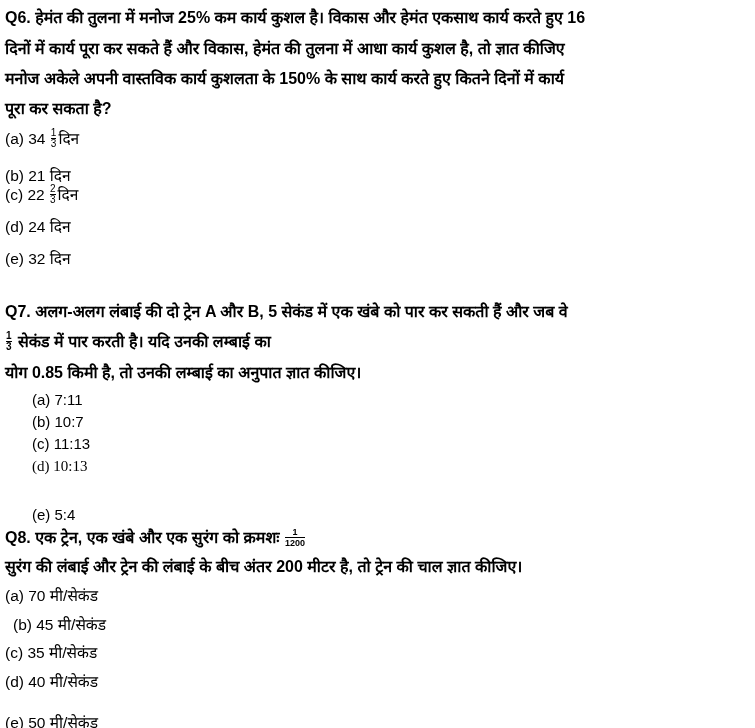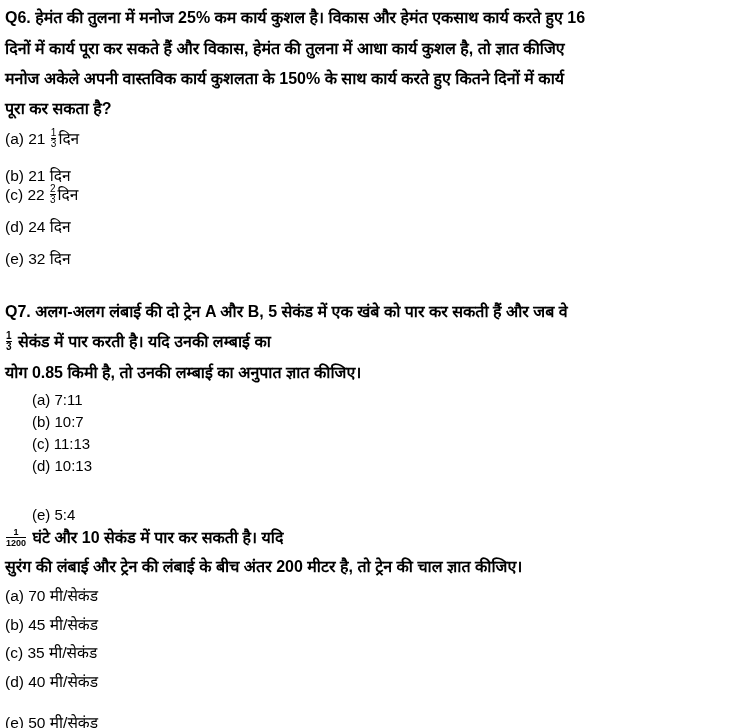--- a/index.html
+++ b/index.html
@@ -33,21 +33,21 @@
 </head>
 <body>
 
 <div>
   <div class="q-line" style="top:8px;">Q6. हेमंत की तुलना में मनोज 25% कम कार्य कुशल है। विकास और हेमंत एकसाथ कार्य करते हुए 16</div>
   <div class="q-line" style="top:39px;">दिनों में कार्य पूरा कर सकते हैं और विकास, हेमंत की तुलना में आधा कार्य कुशल है, तो ज्ञात कीजिए</div>
   <div class="q-line" style="top:69px;">मनोज अकेले अपनी वास्तविक कार्य कुशलता के 150% के साथ कार्य करते हुए कितने दिनों में कार्य</div>
   <div class="q-line" style="top:99px;">पूरा कर सकता है?</div>
 
   <div class="opt" style="top:129px;">
-    <span class="inline">(a) </span><span>21</span>
+    <span class="inline">(a) </span><span>34</span>
     <span class="frac">
         <span class="num">1</span>
         <span class="den">3</span>
       </span><span>दिन</span>
   </div>
   <div class="opt" style="top:157px;margin-top:9px;">
     <span class="inline">(b) </span><span>21 दिन</span>
   </div>
   <div class="opt" style="top:185px;">
     <span class="inline">(c) </span><span>22</span>
@@ -76,41 +76,41 @@
 
   <div class="opt indent" style="top:390px;">
     <span class="inline">(a) </span><span>7:11</span>
   </div>
   <div class="opt indent" style="top:412px;">
     <span class="inline">(b) </span><span>10:7</span>
   </div>
   <div class="opt indent" style="top:434px;">
     <span class="inline">(c) </span><span>11:13</span>
   </div>
-  <div class="opt indent" style="top:456px;">
+  <div class="opt indent" style="top:456px;font-family:Liberation Serif, serif;">
     <span class="inline">(d) </span><span>10:13</span>
   </div>
   <div class="opt indent" style="top:479px;margin-top:26px;">
     <span class="inline">(e) </span><span>5:4</span>
   </div>
 </div>
 
 <div>
   <div class="q-line" style="top:528px;">
-    <span class="frac bold small-q8">
+    <span class="inline">Q8. एक ट्रेन, एक खंबे और एक सुरंग को क्रमशः </span><span class="frac bold small-q8">
         <span class="num">1</span>
         <span class="den">1200</span>
-      </span><span class="inline"> घंटे और 10 सेकंड में पार कर सकती है। यदि</span>
+      </span>
   </div>
   <div class="q-line" style="top:557px;">सुरंग की लंबाई और ट्रेन की लंबाई के बीच अंतर 200 मीटर है, तो ट्रेन की चाल ज्ञात कीजिए।</div>
 
   <div class="opt" style="top:586px;">
     <span class="inline">(a) </span><span>70 मी/सेकंड</span>
   </div>
-  <div class="opt" style="top:615px;">
+  <div class="opt" style="top:615px;margin-left:8px;">
     <span class="inline">(b) </span><span>45 मी/सेकंड</span>
   </div>
   <div class="opt" style="top:643px;">
     <span class="inline">(c) </span><span>35 मी/सेकंड</span>
   </div>
   <div class="opt" style="top:672px;">
     <span class="inline">(d) </span><span>40 मी/सेकंड</span>
   </div>
   <div class="opt" style="top:713px;">
     <span class="inline">(e) </span><span>50 मी/सेकंड</span>

